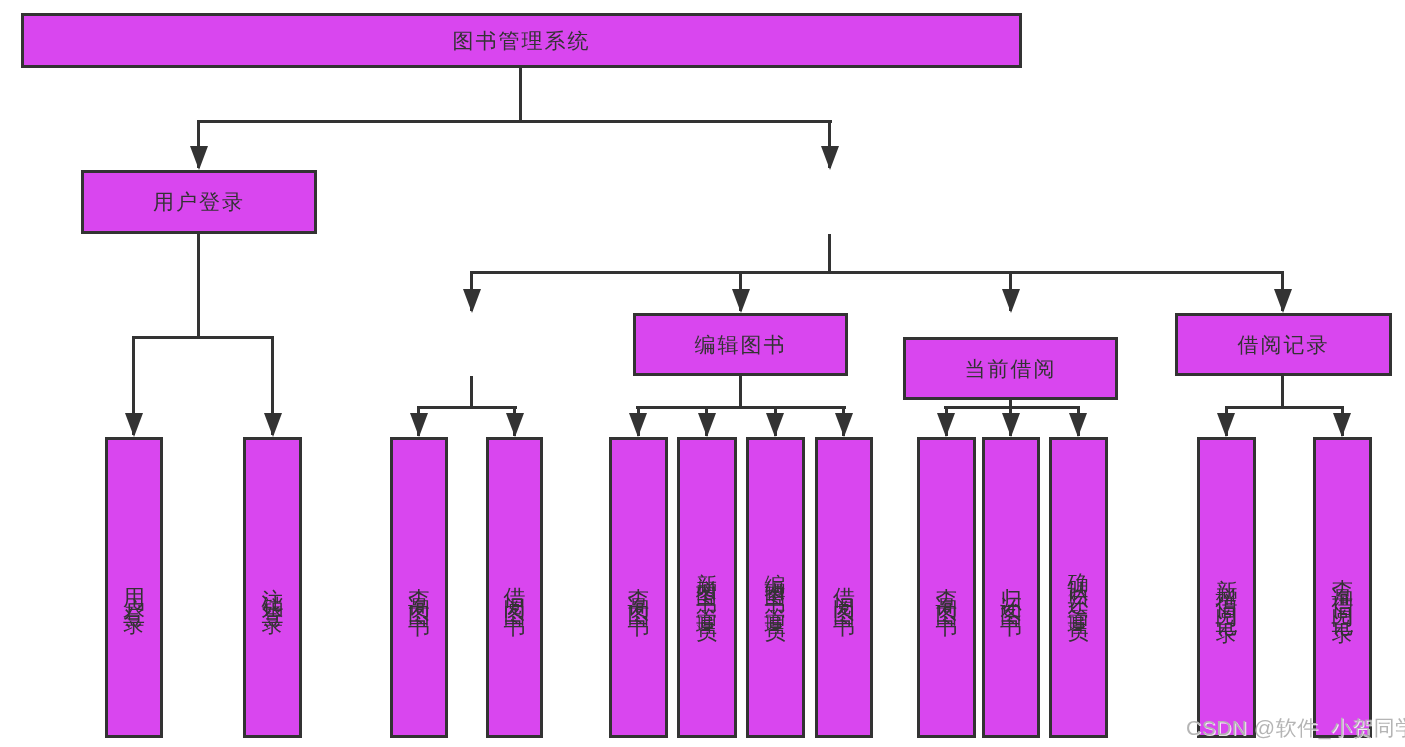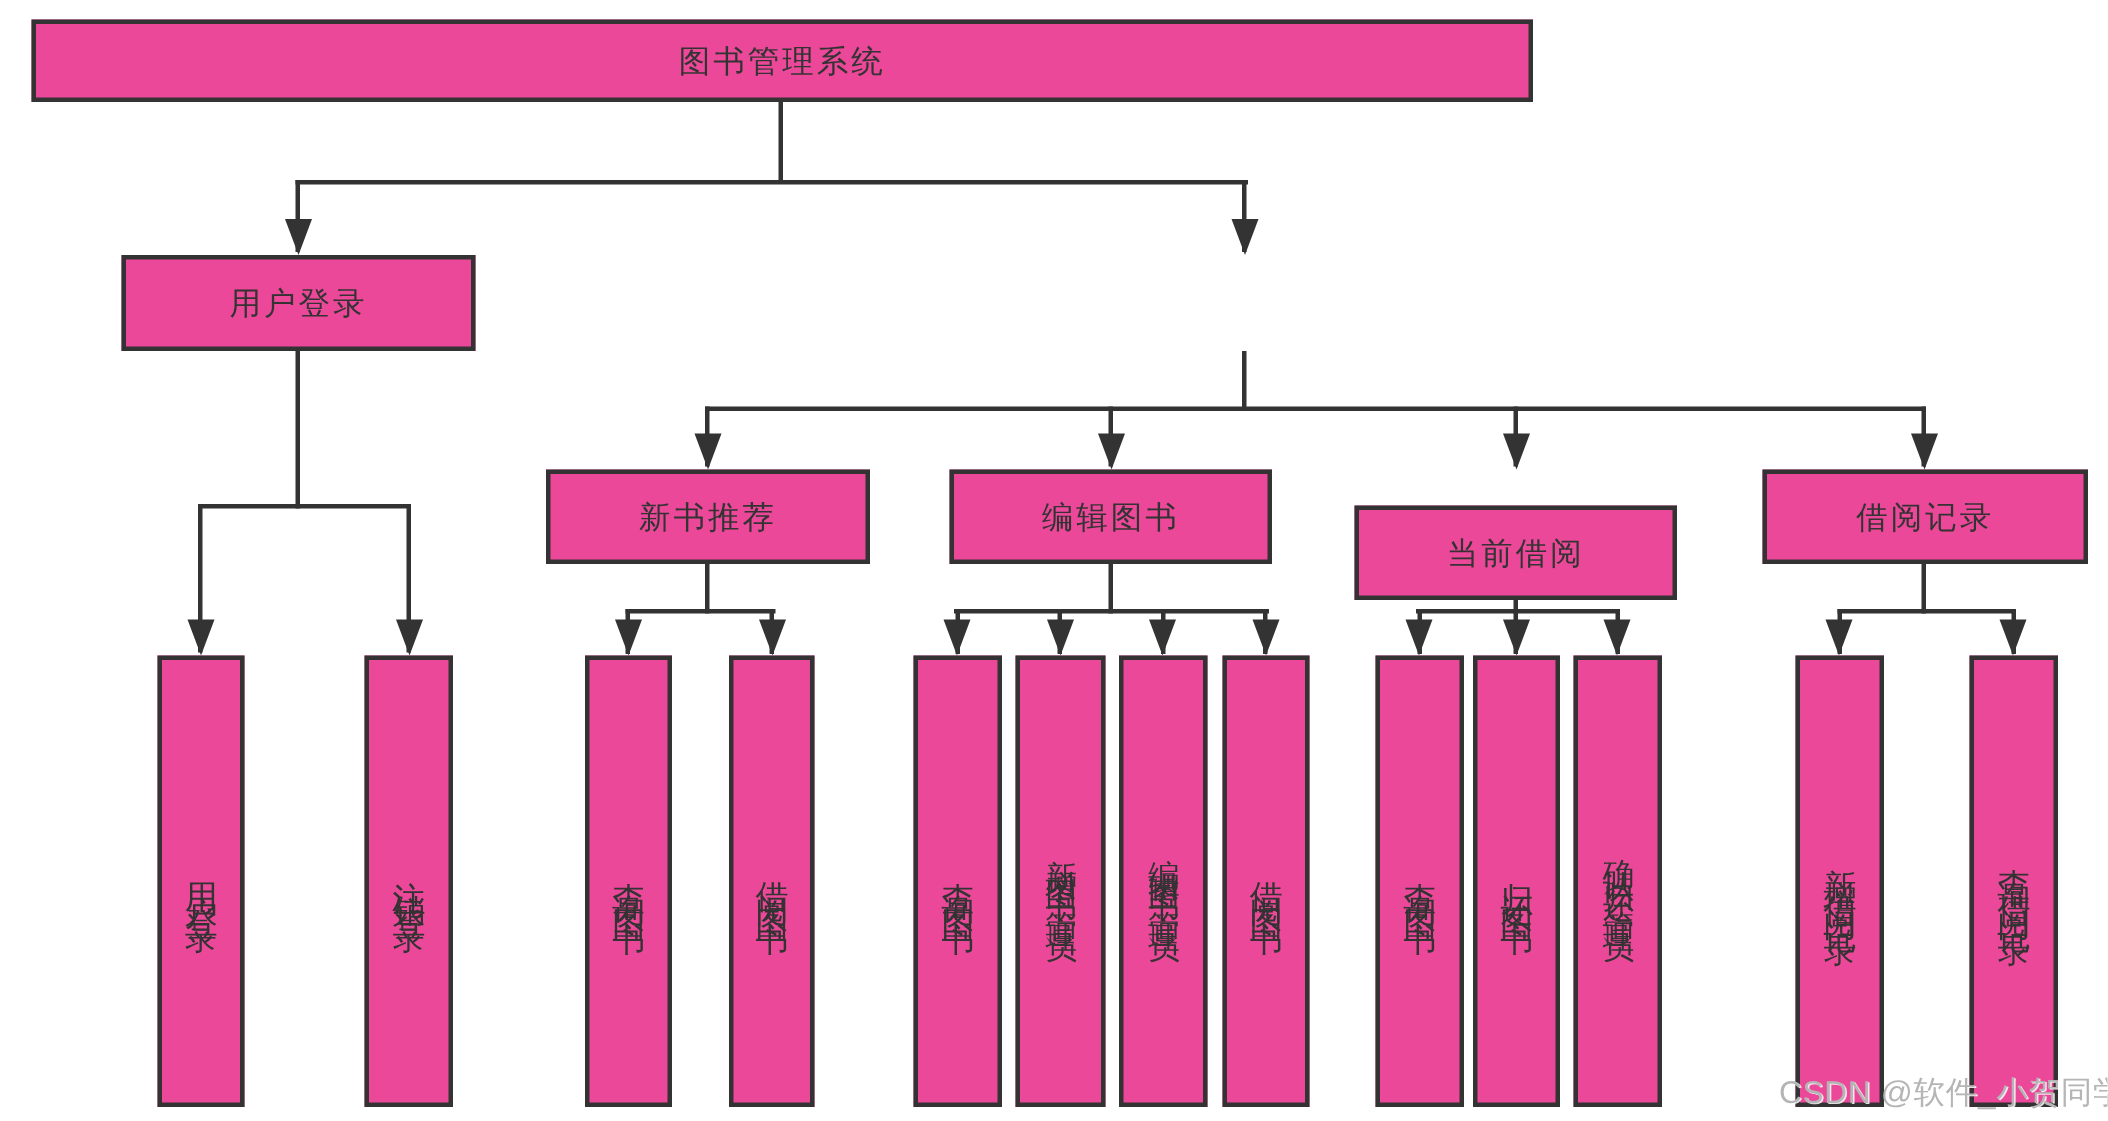--- a/index.html
+++ b/index.html
@@ -2,21 +2,21 @@
 <html><head>
 <meta charset="utf-8">
 <style>
   html,body{margin:0;padding:0;}
   body{
     width:1405px;height:747px;background:#ffffff;position:relative;overflow:hidden;
     font-family:"Liberation Sans","DejaVu Sans",sans-serif;color:#333333;
   }
   .canvas{position:absolute;left:0;top:0;width:1405px;height:747px;}
   .node{
-    position:absolute;box-sizing:border-box;border:3px solid #333333;background:#ec4899;
+    position:absolute;box-sizing:border-box;border:3px solid #333333;background:#d946ef;
     display:flex;align-items:center;justify-content:center;
   }
   .node.h{font-size:21px;letter-spacing:2px;}
   .vtext{
     writing-mode:vertical-rl;text-orientation:mixed;white-space:nowrap;
     font-size:22px;letter-spacing:9px;line-height:1.1;
   }
   .vtext.tight{letter-spacing:7px;font-size:21px;}
   .hl{position:absolute;height:3px;background:#333333;}
   .vl{position:absolute;width:3px;background:#333333;}
@@ -91,21 +91,20 @@
   <div class="hl" style="left:1225px;top:406px;width:118px;"></div>
   <div class="vl" style="left:1225px;top:406px;height:30px;"></div>
   <div class="ar" style="left:1217px;top:413px;"></div>
   <div class="vl" style="left:1341px;top:406px;height:30px;"></div>
   <div class="ar" style="left:1333px;top:413px;"></div>
 
   <div class="node h" style="left:21px;top:13px;width:1001px;height:55px;">图书管理系统</div>
 
   <div class="node h" style="left:81px;top:170px;width:236px;height:64px;">用户登录</div>
 
-  <div class="node h" style="left:364px;top:313px;width:216px;height:63px;">新书推荐</div>
   <div class="node h" style="left:633px;top:313px;width:215px;height:63px;">编辑图书</div>
   <div class="node h" style="left:903px;top:313px;width:215px;height:63px;margin-top:24px;">当前借阅</div>
   <div class="node h" style="left:1175px;top:313px;width:217px;height:63px;">借阅记录</div>
 
   <div class="node" style="left:105px;top:437px;width:58px;height:301px;">
     <span class="vtext">用户登录</span>
   </div>
   <div class="node" style="left:243px;top:437px;width:59px;height:301px;">
     <span class="vtext">注销登录</span>
   </div>

